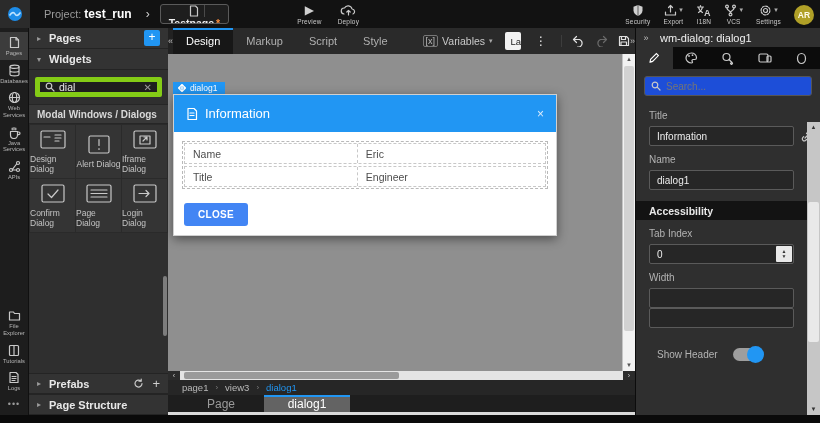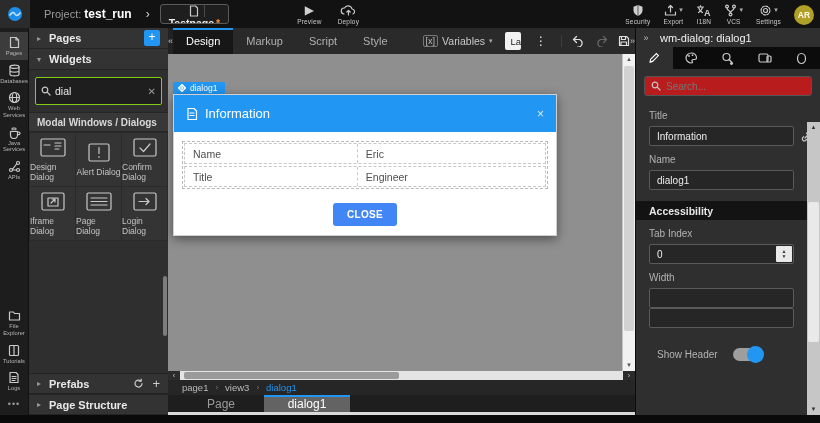--- a/index.html
+++ b/index.html
@@ -37,21 +37,21 @@
   .rail-item .rl { font-size:5.8px; color:#b5b5b5; text-align:center; line-height:1.15; }
   .rail-spacer { flex:1; }
   .rail-more { color:#9a9a9a; text-align:center; font-size:9px; letter-spacing:1px; padding:4px 0 6px; cursor:pointer; }
 
   
   .left-panel { width:140px; background:#2f2f2f; border-left:1px solid #101010; display:flex; flex-direction:column; flex:0 0 auto; position:relative; }
   .lp-row { height:21px; display:flex; align-items:center; padding:0 8px; background:#333; border-bottom:1px solid #242424; flex:0 0 auto; cursor:pointer; }
   .lp-row .tri { font-size:8px; color:#9a9a9a; width:12px; }
   .lp-row .lp-title { font-size:11px; color:#e8e8e8; font-weight:bold; }
   .plus-btn { margin-left:auto; width:16px; height:16px; border-radius:2px; background:#2196f3; color:#fff; font-size:12px; line-height:15px; text-align:center; cursor:pointer; }
-  .lp-search { margin:7px 6px; height:28px; background:#1e1e1e; border:1px solid #84cc16; border-radius:2px; display:flex; align-items:center; padding:0 5px; gap:4px; }
+  .lp-search { margin:7px 6px; height:20px; background:#1e1e1e; border:5px solid #84cc16; border-radius:2px; display:flex; align-items:center; padding:0 5px; gap:4px; }
   .lp-search input { flex:1; min-width:0; background:transparent; border:none; outline:none; color:#e8e8e8; font-size:10.5px; font-family:inherit; }
   .lp-search .clear { color:#9a9a9a; font-size:10px; cursor:pointer; }
   .group-header { height:20px; background:#383838; border-top:1px solid #262626; border-bottom:1px solid #262626; display:flex; align-items:center; padding:0 8px; font-size:10px; font-weight:bold; color:#d8d8d8; flex:0 0 auto; }
   .tiles { display:grid; grid-template-columns:1fr 1fr 1fr; background:#2a2a2a; gap:1px; padding:1px; flex:0 0 auto; }
   .tile { background:#343434; height:53px; display:flex; flex-direction:column; align-items:center; justify-content:center; gap:5px; cursor:pointer; }
   .tile .t-lbl { font-size:8.5px; color:#c4c4c4; }
   .lp-fill { flex:1; background:#2f2f2f; }
   .lp-row.bottom { border-top:1px solid #242424; }
   .lp-icons { margin-left:auto; display:flex; align-items:center; gap:8px; color:#bdbdbd; }
   .lp-scroll { position:absolute; right:1px; top:248px; width:4px; height:60px; background:#7d7d7d; border-radius:2px; }
@@ -81,21 +81,21 @@
   .wm-dialog { position:absolute; left:5px; top:40px; width:384px; background:#fff; box-shadow:0 3px 10px rgba(0,0,0,.45); border:1px solid #d0d0d0; }
   .dlg-header { height:37px; background:#2196f3; color:#fff; display:flex; align-items:center; padding:0 12px; gap:7px; }
   .dlg-title { font-size:13px; }
   .dlg-x { margin-left:auto; color:#dcecfb; font-size:12px; cursor:pointer; }
   .dlg-body { padding:9px 8px 4px; }
   .dlg-table { border:1px dashed #b9b9b9; padding:1px; }
   .dlg-row { display:flex; border:1px dashed #c8c8c8; height:21px; align-items:center; margin-bottom:2px; }
   .dlg-row:last-child { margin-bottom:0; }
   .dlg-cell-l { flex:0 0 48%; padding-left:8px; color:#4d4d4d; font-size:10.5px; border-right:1px dashed #c8c8c8; height:100%; display:flex; align-items:center; }
   .dlg-cell-r { flex:1; padding-left:8px; color:#4d4d4d; font-size:10.5px; }
-  .dlg-footer { height:42px; display:flex; align-items:center; justify-content:center; padding:0 10px; }
+  .dlg-footer { height:42px; display:flex; align-items:center; justify-content:flex-start; padding:0 10px; }
   .close-btn { background:#4285f4; color:#fff; border:none; font-size:10px; font-weight:bold; padding:6px 14px; border-radius:3px; cursor:pointer; font-family:inherit; letter-spacing:.3px; }
 
   .cv-hscroll { height:9px; background:#2b2b2b; display:flex; align-items:center; flex:0 0 auto; }
   .cv-hscroll .harr { width:12px; color:#cfcfcf; font-size:7px; text-align:center; cursor:pointer; }
   .cv-hscroll .htrack { flex:1; height:100%; background:#e4e4e4; position:relative; }
   .cv-hscroll .hthumb { position:absolute; left:4px; top:1px; bottom:1px; width:215px; background:#9a9a9a; border-radius:2px; cursor:pointer; }
   .cv-breadcrumb { height:15px; background:#262626; display:flex; align-items:center; padding-left:14px; gap:7px; font-size:9.5px; flex:0 0 auto; }
   .bc { color:#b9b9b9; cursor:pointer; }
   .bc-sep { color:#7a7a7a; font-size:8px; }
   .bc.active { color:#2196f3; }
@@ -105,21 +105,21 @@
   .cv-bottom-line { height:3px; background:#d9d9d9; flex:0 0 auto; }
 
   
   .right-panel { width:185px; background:#2f2f2f; border-left:1px solid #0c0c0c; display:flex; flex-direction:column; flex:0 0 auto; position:relative; }
   .rp-header { height:19px; display:flex; align-items:center; gap:8px; padding-left:4px; flex:0 0 auto; }
   .rp-collapse { color:#bdbdbd; font-size:9px; cursor:pointer; width:12px; text-align:center; }
   .rp-title { font-size:11px; color:#f0f0f0; }
   .rp-tabs { height:22px; background:#0c0c0c; display:flex; flex:0 0 auto; }
   .rp-tab { flex:1; display:flex; align-items:center; justify-content:center; cursor:pointer; }
   .rp-tab.active { background:#2f2f2f; }
-  .rp-search { margin:7px 8px 6px; height:20px; background:#b91c1c; border:1px solid #555; border-radius:3px; display:flex; align-items:center; padding:0 6px; gap:5px; flex:0 0 auto; }
+  .rp-search { margin:7px 8px 6px; height:20px; background:#1d4ed8; border:1px solid #555; border-radius:3px; display:flex; align-items:center; padding:0 6px; gap:5px; flex:0 0 auto; }
   .rp-search input { flex:1; min-width:0; background:transparent; border:none; outline:none; color:#ddd; font-size:10px; font-family:inherit; }
   .rp-body { flex:1; position:relative; overflow:hidden; padding:6px 26px 0 13px; }
   .fld-label { font-size:10px; color:#b3b3b3; margin:8px 0 5px; }
   .fld-input-row { display:flex; align-items:center; gap:6px; }
   .fld-input { width:100%; height:20px; background:#262626; border:1px solid #5a5a5a; border-radius:2px; color:#ececec; font-size:10px; padding:0 7px; outline:none; font-family:inherit; }
   .spin-wrap { position:relative; }
   .spinner { position:absolute; right:2px; top:2px; bottom:2px; width:16px; background:#e9e9e9; border-radius:1px; display:flex; flex-direction:column; align-items:center; justify-content:center; cursor:pointer; }
   .spinner span { font-size:5px; color:#333; line-height:5px; }
   .sec-header { margin:11px -26px 2px -13px; height:19px; background:#131313; display:flex; align-items:center; padding-left:13px; font-size:10.5px; font-weight:bold; color:#e8e8e8; }
   .toggle-row { display:flex; align-items:center; margin-top:13px; }
@@ -326,31 +326,31 @@
         <div class="tile">
           <svg class="ic" width="22" height="19" viewBox="0 0 22 19">
               <rect class="stk" x="1" y="1" width="20" height="17" rx="1.5"></rect>
               <path class="stk" d="M11 4.5v6M11 13.5v1" stroke-width="1.8"></path>
             </svg>
           <span class="t-lbl">Alert Dialog</span>
         </div>
         <div class="tile">
           <svg class="ic" width="24" height="19" viewBox="0 0 24 19">
               <rect class="stk" x="1" y="1" width="22" height="17" rx="1.5"></rect>
-              <path class="stk" d="M7 10l3.5 3.5L17 6" stroke-width="1.6"></path>
-            </svg>
-          <span class="t-lbl">Confirm Dialog</span>
+              <rect class="stk" x="7" y="6" width="10" height="8"></rect>
+              <path class="stk" d="M10 11l4-4M14 10V7h-3"></path>
+            </svg>
+          <span class="t-lbl">Iframe Dialog</span>
         </div>
         <div class="tile">
           <svg class="ic" width="24" height="19" viewBox="0 0 24 19">
               <rect class="stk" x="1" y="1" width="22" height="17" rx="1.5"></rect>
-              <rect class="stk" x="7" y="6" width="10" height="8"></rect>
-              <path class="stk" d="M10 11l4-4M14 10V7h-3"></path>
-            </svg>
-          <span class="t-lbl">Iframe Dialog</span>
+              <path class="stk" d="M7 10l3.5 3.5L17 6" stroke-width="1.6"></path>
+            </svg>
+          <span class="t-lbl">Confirm Dialog</span>
         </div>
         <div class="tile">
           <svg class="ic" width="26" height="19" viewBox="0 0 26 19">
               <rect class="stk" x="1" y="1" width="24" height="17" rx="1.5"></rect>
               <path class="stk" d="M5 6h16M5 9.5h16M5 13h16"></path>
             </svg>
           <span class="t-lbl">Page Dialog</span>
         </div>
         <div class="tile">
           <svg class="ic" width="24" height="19" viewBox="0 0 24 19">

